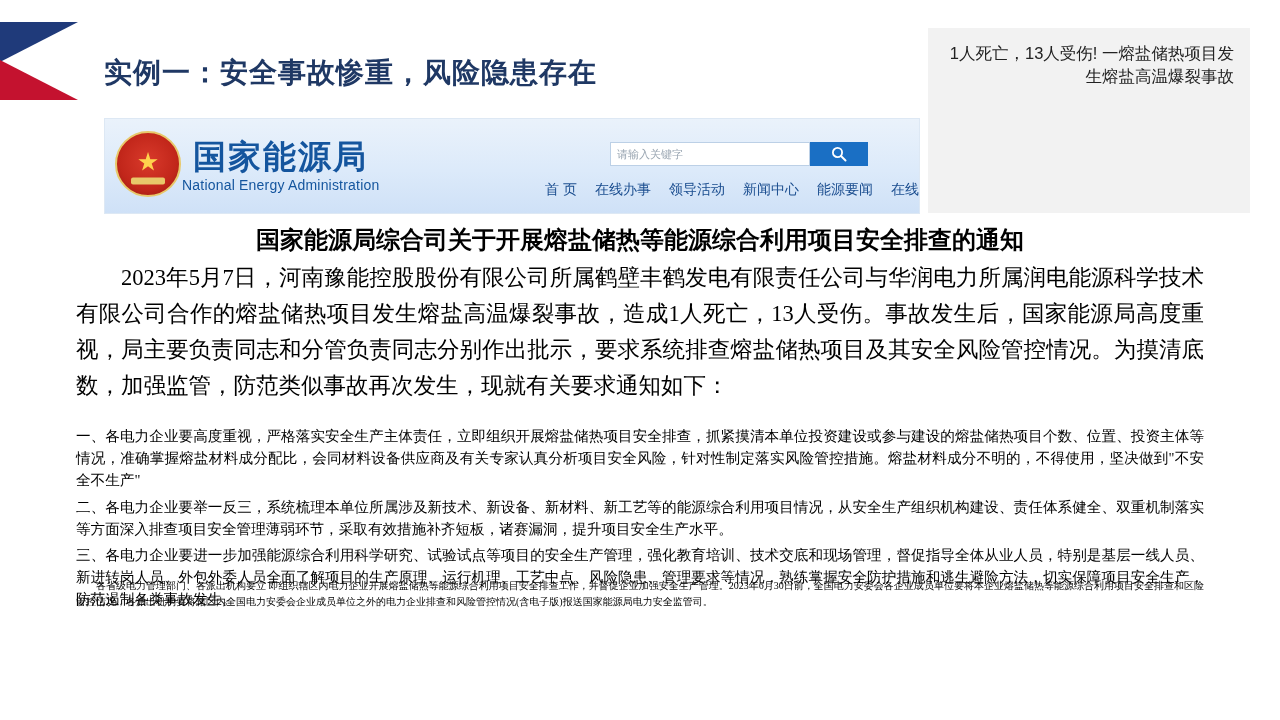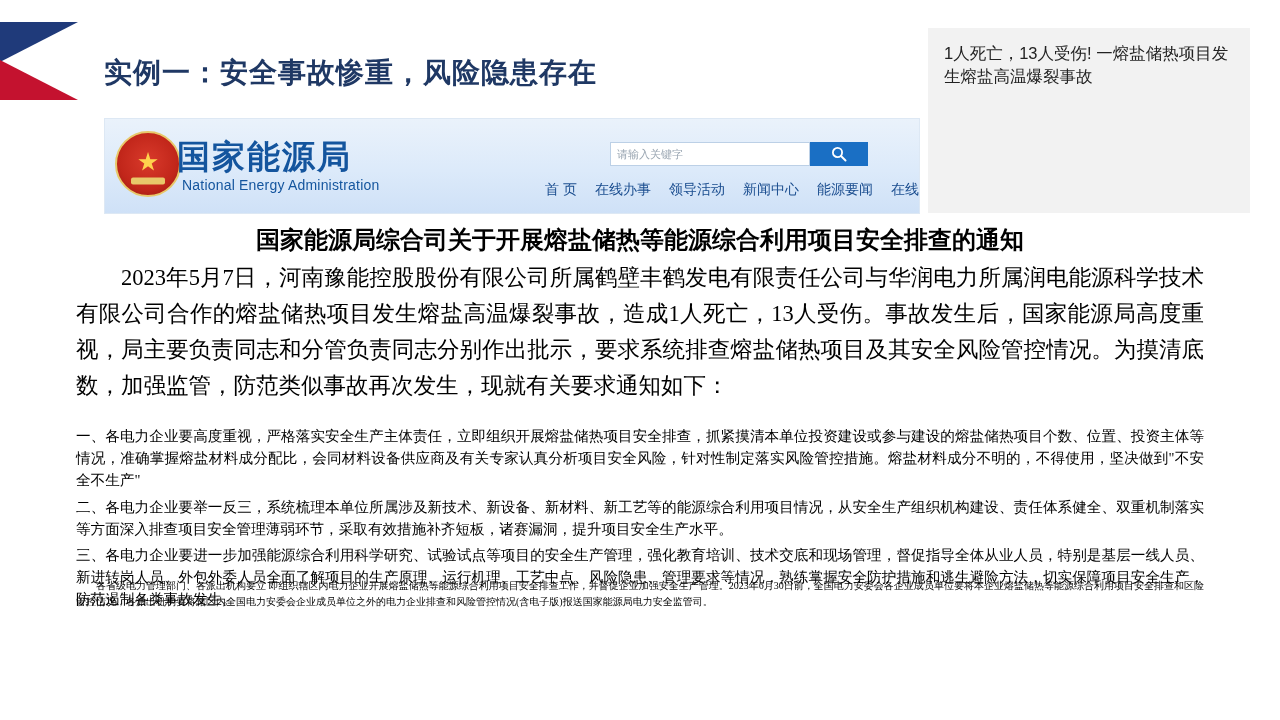--- a/index.html
+++ b/index.html
@@ -55,20 +55,21 @@
   .news-card {
     position: absolute;
     left: 928px;
     top: 28px;
     width: 322px;
     height: 185px;
     background: #f2f2f2;
   }
   .news-card-inner {
     padding: 14px 16px 0 16px;
+    text-align: right;
   }
   .news-headline {
     font-size: 16.5px;
     line-height: 1.42;
     color: #222222;
     font-family: "Liberation Sans", sans-serif;
   }
   .news-body-row {
     display: flex;
     margin-top: 12px;
@@ -139,21 +140,21 @@
   .nea-emblem .gear {
     position: absolute;
     left: 50%; top: 78%;
     transform: translate(-50%, -50%);
     width: 34px; height: 7px;
     background: #e8c86a;
     border-radius: 2px;
   }
   .nea-cn {
     position: absolute;
-    left: 72px;
+    left: 88px;
     top: 16px;
     font-size: 33px;
     font-weight: bold;
     color: #14559e;
     letter-spacing: 2px;
     font-family: Liberation Serif, serif;
   }
   .nea-en {
     position: absolute;
     left: 77px;

